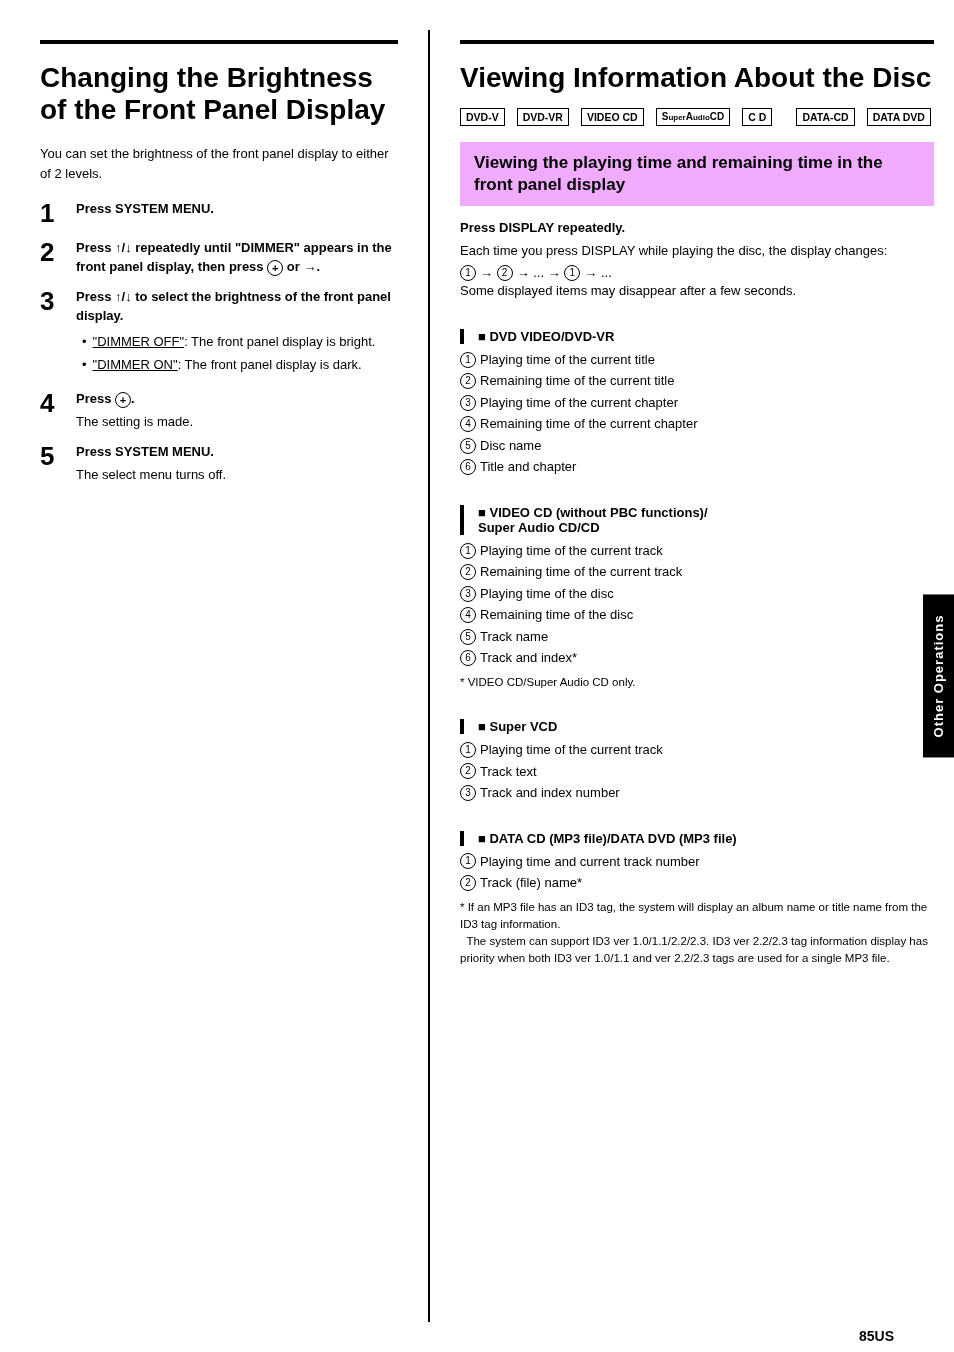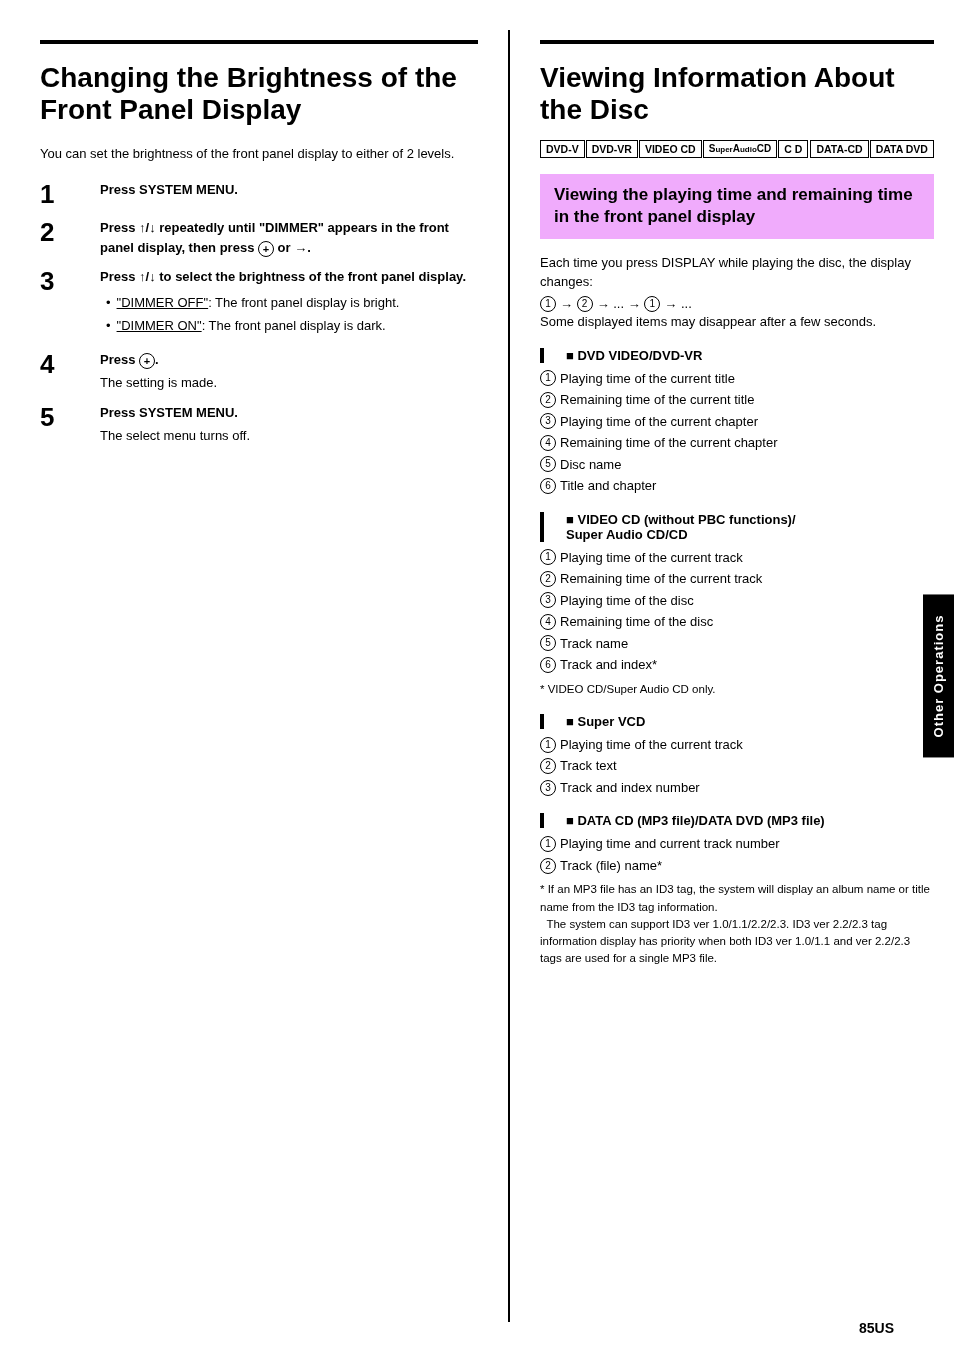--- a/index.html
+++ b/index.html
@@ -16,21 +16,21 @@
     .page-container {
       display: flex;
       width: 954px;
       min-height: 1352px;
       padding: 30px 0 30px 0;
       position: relative;
     }
 
     
     .left-col {
-      width: 510px;
+      width: 430px;
       padding: 10px 30px 10px 40px;
       border-right: 2px solid #000;
       flex-shrink: 0;
     }
 
     
     .right-col {
       flex: 1;
       padding: 10px 20px 10px 30px;
     }
@@ -78,21 +78,20 @@
       font-weight: 900;
       width: 36px;
       flex-shrink: 0;
       line-height: 1.1;
     }
 
     .step-content {
       flex: 1;
       font-size: 13px;
       line-height: 1.5;
-      margin-left: 24px;
     }
 
     .step-content strong {
       font-weight: 700;
     }
 
     .bullet-list {
       margin-top: 6px;
       margin-left: 6px;
     }
@@ -132,21 +131,21 @@
       font-size: 28px;
       font-weight: 900;
       line-height: 1.15;
       margin-bottom: 14px;
     }
 
     
     .badge-row {
       display: flex;
       flex-wrap: wrap;
-      gap: 1px;
+      gap: 12px;
       margin-bottom: 16px;
     }
 
     .badge {
       border: 1.5px solid #000;
       padding: 2px 5px;
       font-size: 10.5px;
       font-weight: 700;
       white-space: nowrap;
     }
@@ -178,23 +177,23 @@
 
     .sequence-text {
       font-size: 13px;
     }
 
     
     .sub-header {
       font-size: 13px;
       font-weight: 700;
       margin-bottom: 6px;
-      margin-top: 16px;
+      margin-top: 28px;
       border-left: 4px solid #000;
-      padding-left: 22px;
+      padding-left: 14px;
     }
 
     
     .circle-num {
       display: inline-block;
       border: 1.5px solid #000;
       border-radius: 50%;
       width: 16px;
       height: 16px;
       text-align: center;
@@ -236,21 +235,21 @@
       color: #fff;
       font-size: 13px;
       font-weight: 700;
       padding: 20px 8px;
       letter-spacing: 1px;
     }
 
     
     .page-num {
       position: absolute;
-      bottom: 16px;
+      bottom: 8px;
       right: 60px;
       font-size: 14px;
       font-weight: 700;
     }
   </style>
 </head>
 <body>
 
 <div class="page-container">
 
@@ -317,20 +316,21 @@
       <span class="badge">C D</span>
       <br style="flex-basis:100%;height:0;">
       <span class="badge">DATA-CD</span>
       <span class="badge">DATA DVD</span>
     </div>
 
     <div class="subsection-box">
       <div class="subsection-box-title">Viewing the playing time and remaining time in the front panel display</div>
     </div>
 
+    <p class="press-display-label">Press DISPLAY repeatedly.</p>
     <p class="desc-text">Each time you press DISPLAY while playing the disc, the display changes:</p>
     <p class="sequence-text">
       <span class="circle-num">1</span>→
       <span class="circle-num">2</span>→ ... →
       <span class="circle-num">1</span>→ ...
     </p>
     <p class="desc-text">Some displayed items may disappear after a few seconds.</p>
 
     <div class="sub-header">■ DVD VIDEO/DVD-VR</div>
     <div class="info-list">

